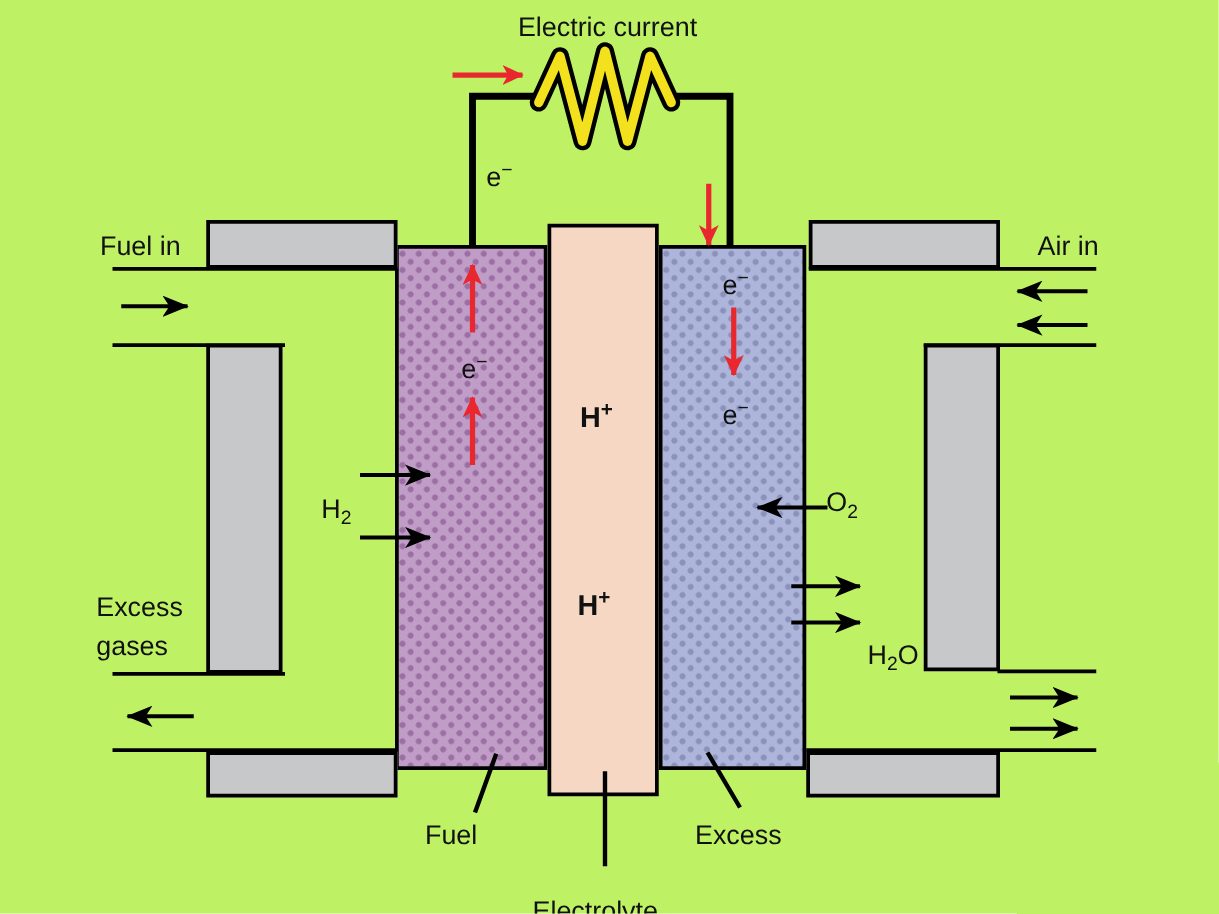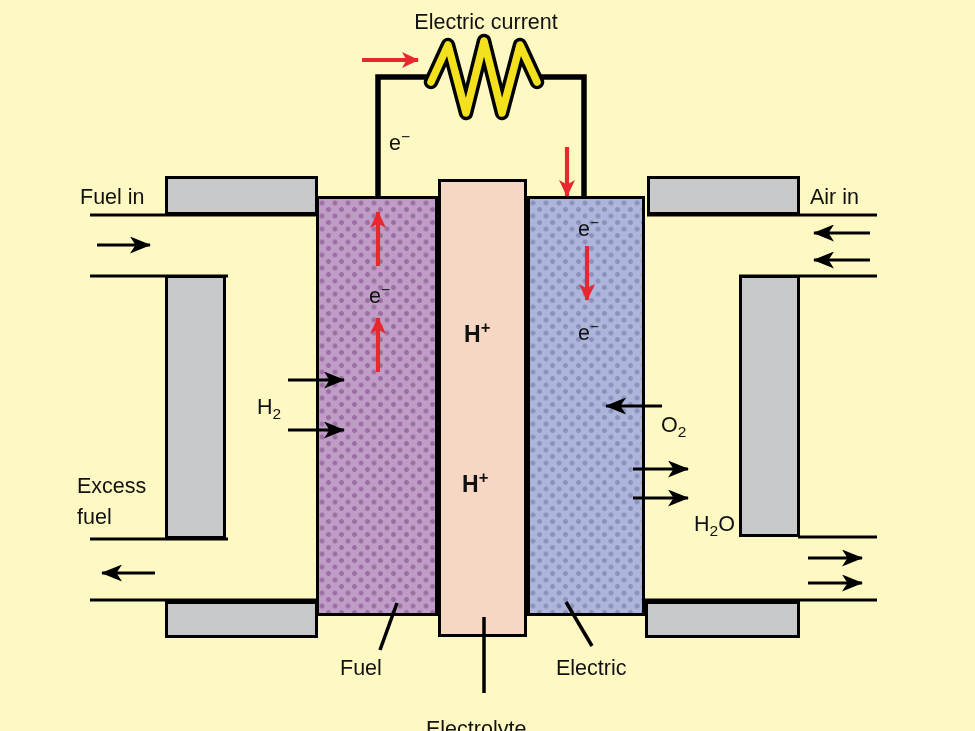--- a/index.html
+++ b/index.html
@@ -1,17 +1,17 @@
 <!DOCTYPE html>
 <html><head>
 <meta charset="utf-8">
 <style>
   html,body{margin:0;padding:0;background:#fff;}
   #canvas{
-    position:relative;width:975px;height:731px;background:#fef9c3;overflow:hidden;
+    position:relative;width:975px;height:731px;background:#bef264;overflow:hidden;
     font-family:"Liberation Sans", sans-serif;color:#111;
   }
   .lbl{
     position:absolute;font-size:21.5px;line-height:1.42;color:#111;
     white-space:nowrap;z-index:40;
   }
   .wrap{white-space:normal;}
   sub{font-size:0.72em;}
   sup{font-size:0.72em;}
   .bold{font-weight:bold;}
@@ -118,21 +118,21 @@
     </g>
   </svg>
 
   <div class="lbl" style="left:378px;top:7px;width:216px;text-align:center;">Electric current</div>
 
   <div class="lbl" style="left:389px;top:126px;">
     <span>e</span><sup>−</sup>
   </div>
 
   <div class="lbl" style="left:80px;top:182px;text-align:right;">Fuel in</div>
-  <div class="lbl" style="left:810px;top:182px;">Air in</div>
+  <div class="lbl" style="left:830px;top:182px;">Air in</div>
 
   <div class="lbl" style="left:369px;top:279px;">
     <span>e</span><sup>−</sup>
   </div>
 
   <div class="lbl" style="left:578px;top:212px;">
     <span>e</span><sup>−</sup>
   </div>
   <div class="lbl" style="left:578px;top:316px;">
     <span>e</span><sup>−</sup>
@@ -141,26 +141,26 @@
   <div class="lbl bold" style="left:464px;top:316px;font-size:23px;">
     <span>H</span><sup>+</sup>
   </div>
   <div class="lbl bold" style="left:462px;top:466px;font-size:23px;">
     <span>H</span><sup>+</sup>
   </div>
 
   <div class="lbl" style="left:257px;top:392px;">
     <span>H</span><sub>2</sub>
   </div>
-  <div class="lbl" style="left:661px;top:410px;">
+  <div class="lbl" style="left:661px;top:387px;">
     <span>O</span><sub>2</sub>
   </div>
   <div class="lbl" style="left:694px;top:509px;">
     <span>H</span><sub>2</sub><span>O</span>
   </div>
 
-  <div class="lbl wrap" style="left:77px;top:471px;width:95px;">Excess fuel</div>
+  <div class="lbl wrap" style="left:77px;top:471px;width:95px;">Excess gases</div>
 
   <div class="lbl" style="left:340px;top:653px;">Fuel</div>
   <div class="lbl" style="left:426px;top:714px;">Electrolyte</div>
-  <div class="lbl" style="left:556px;top:653px;">Electric</div>
+  <div class="lbl" style="left:556px;top:653px;">Excess</div>
 
 </div>
 
 </body></html>

